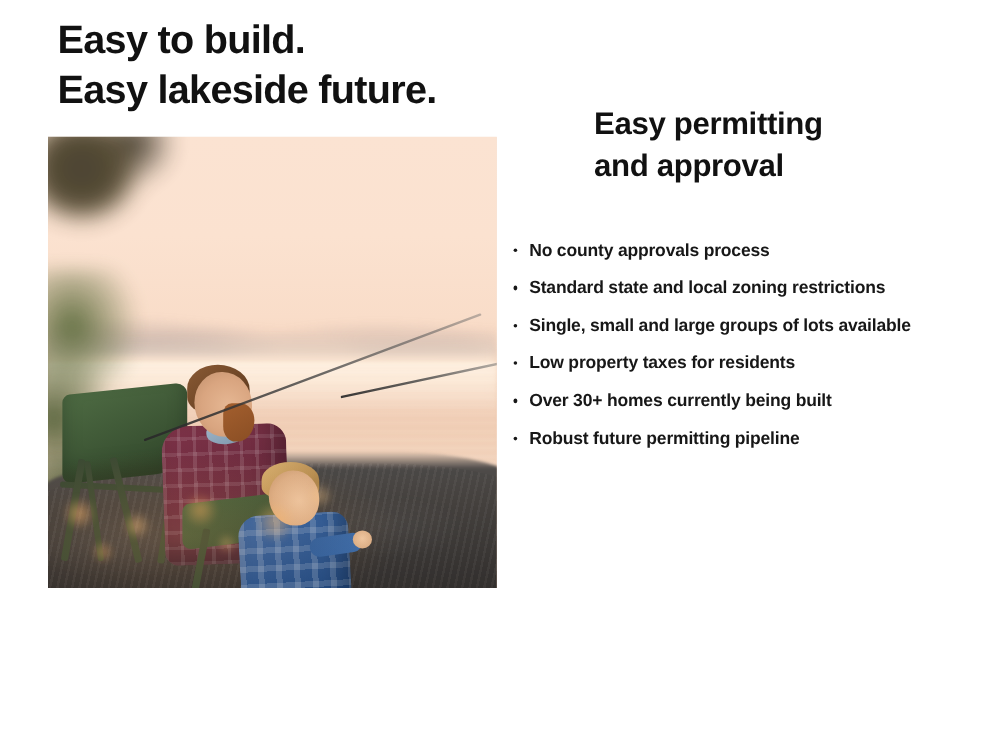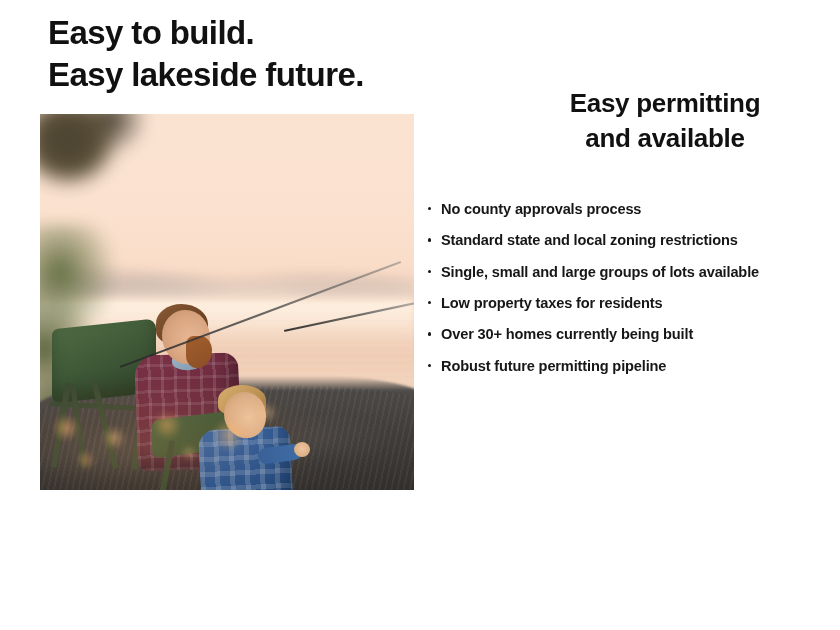--- a/index.html
+++ b/index.html
@@ -273,21 +273,21 @@
     position: absolute;
     left: 471px;
     top: 86px;
     width: 340px;
     font-size: 26px;
     font-weight: 700;
     line-height: 1.36;
     letter-spacing: -0.3px;
     color: #111111;
   }
-  .right-heading .hline { display: block; white-space: nowrap; text-align: center; }
+  .right-heading .hline { display: block; white-space: nowrap; }
 
   .bullets {
     position: absolute;
     left: 402px;
     top: 198px;
     width: 438px;
     list-style: none;
     margin: 0;
     padding: 0;
   }
@@ -377,21 +377,21 @@
     <div class="flare f3"></div>
     <div class="flare f4"></div>
     <div class="flare f5"></div>
     <div class="flare f6"></div>
     <div class="flare f7"></div>
     <div class="layer warm-wash"></div>
   </div>
 
   <div class="right-heading">
     <span class="hline">Easy permitting</span>
-    <span class="hline">and available</span>
+    <span class="hline">and approval</span>
   </div>
 
   <ul class="bullets">
     <li>No county approvals process</li>
     <li>Standard state and local zoning restrictions</li>
     <li>Single, small and large groups of lots available</li>
     <li>Low property taxes for residents</li>
     <li>Over 30+ homes currently being built</li>
     <li>Robust future permitting pipeline</li>
   </ul>

